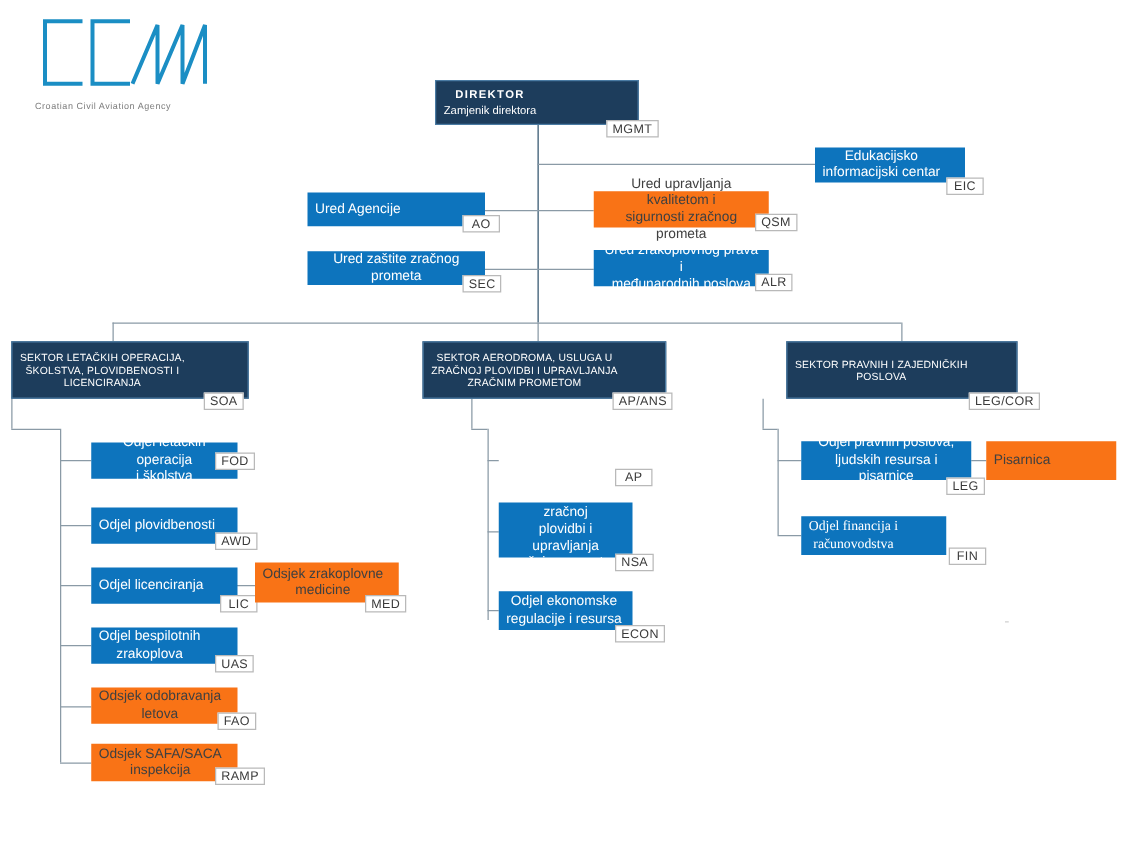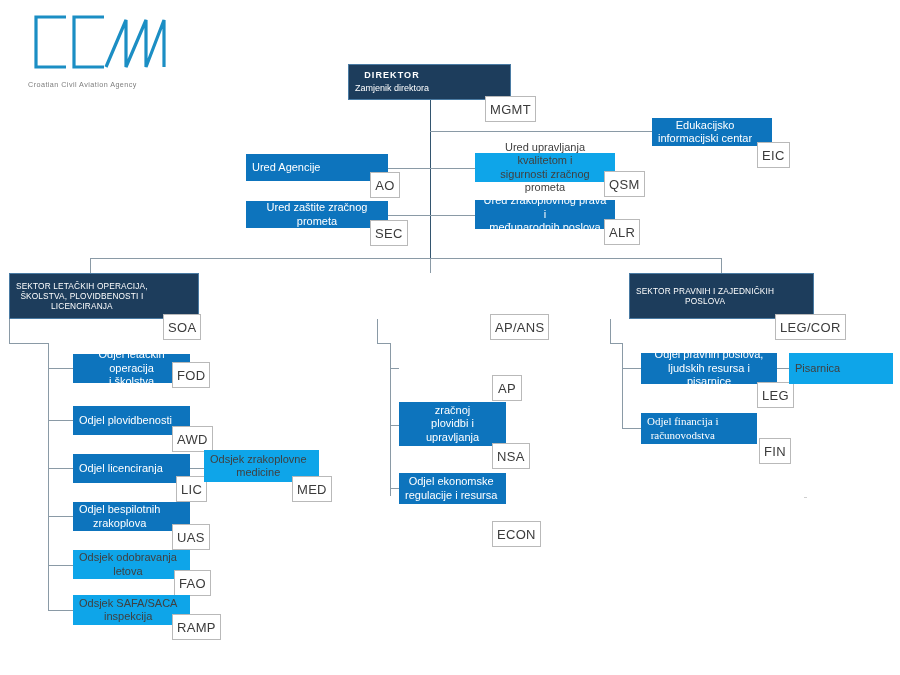--- a/index.html
+++ b/index.html
@@ -31,42 +31,42 @@
     position: absolute;
     display: flex; align-items: center; 
     text-align: center;
     line-height: 1.22;
     color: #ffffff;
   }
   .node .nl { display: block; padding: 0 6px; }
 
   .node.navy  { background: #1d3d5c; border: 1px solid #4a7ba3; }
   .node.blue  { background: #0d74bd; }
-  .node.light { background: #0ea5e9; color: #404040; }
+  .node.light { background: #f97316; color: #404040; }
 
   .node.sector {
     font-size: 8.3px; font-weight: 400; letter-spacing: .15px;
   }
   .node.root { font-size: 9px; }
   .node.root .t1 { font-weight: bold; letter-spacing: 1.1px; display: block; }
   .node.root .t2 { font-weight: 400; display: block; margin-top: 2px; }
   .node.dept { font-size: 11px; }
 
   
   .tag {
     position: absolute;
     background: #ffffff;
     border: 1px solid #b9b9b9;
     color: #3b3b3b;
-    font-size: 13px;
+    font-size: 10px;
     letter-spacing: .3px;
     display: flex; align-items: center; justify-content: center;
     height: 14px;
     min-width: 30px;
-    padding: 12px 4px;
+    padding: 0 4px;
   }
   .speck { position: absolute; left: 804px; top: 497px; width: 3px; height: 1px; background: #cfcfcf; }
 </style>
 </head>
 <body>
 
 <div id="chart-root">
 
   <div class="logo-wrap">
     <svg class="logo-mark" width="148" height="60" viewBox="0 0 148 60">
@@ -169,20 +169,27 @@
 
   <div class="node navy sector" style="left:9px; top:273px; width:190px; height:46px;">
     <span class="nl">
       <span>SEKTOR LETAČKIH OPERACIJA,</span><br>
       <span>ŠKOLSTVA, PLOVIDBENOSTI I</span><br>
       <span>LICENCIRANJA</span>
     </span>
   </div>
   <div class="tag" style="left:163px; top:314px;">SOA</div>
 
+  <div class="node navy sector" style="left:338px; top:273px; width:195px; height:46px;">
+    <span class="nl">
+      <span>SEKTOR AERODROMA, USLUGA U</span><br>
+      <span>ZRAČNOJ PLOVIDBI I UPRAVLJANJA</span><br>
+      <span>ZRAČNIM PROMETOM</span>
+    </span>
+  </div>
   <div class="tag" style="left:490px; top:314px;">AP/ANS</div>
 
   <div class="node navy sector" style="left:629px; top:273px; width:185px; height:46px;">
     <span class="nl">
       <span>SEKTOR PRAVNIH I ZAJEDNIČKIH</span><br>
       <span>POSLOVA</span>
     </span>
   </div>
   <div class="tag" style="left:775px; top:314px;">LEG/COR</div>
 
@@ -246,21 +253,21 @@
     </span>
   </div>
   <div class="tag" style="left:492px; top:443px;">NSA</div>
 
   <div class="node blue dept" style="left:399px; top:473px; width:107px; height:31px;">
     <span class="nl">
       <span>Odjel ekonomske</span><br>
       <span>regulacije i resursa</span>
     </span>
   </div>
-  <div class="tag" style="left:492px; top:500px;margin-top:21px;">ECON</div>
+  <div class="tag" style="left:492px; top:500px;">ECON</div>
 
   <div class="node blue dept" style="left:641px; top:353px; width:136px; height:31px;">
     <span class="nl">
       <span>Odjel pravnih poslova,</span><br>
       <span>ljudskih resursa i pisarnice</span>
     </span>
   </div>
   <div class="tag" style="left:757px; top:382px;">LEG</div>
 
   <div class="node light dept" style="left:789px; top:353px; width:104px; height:31px;">

